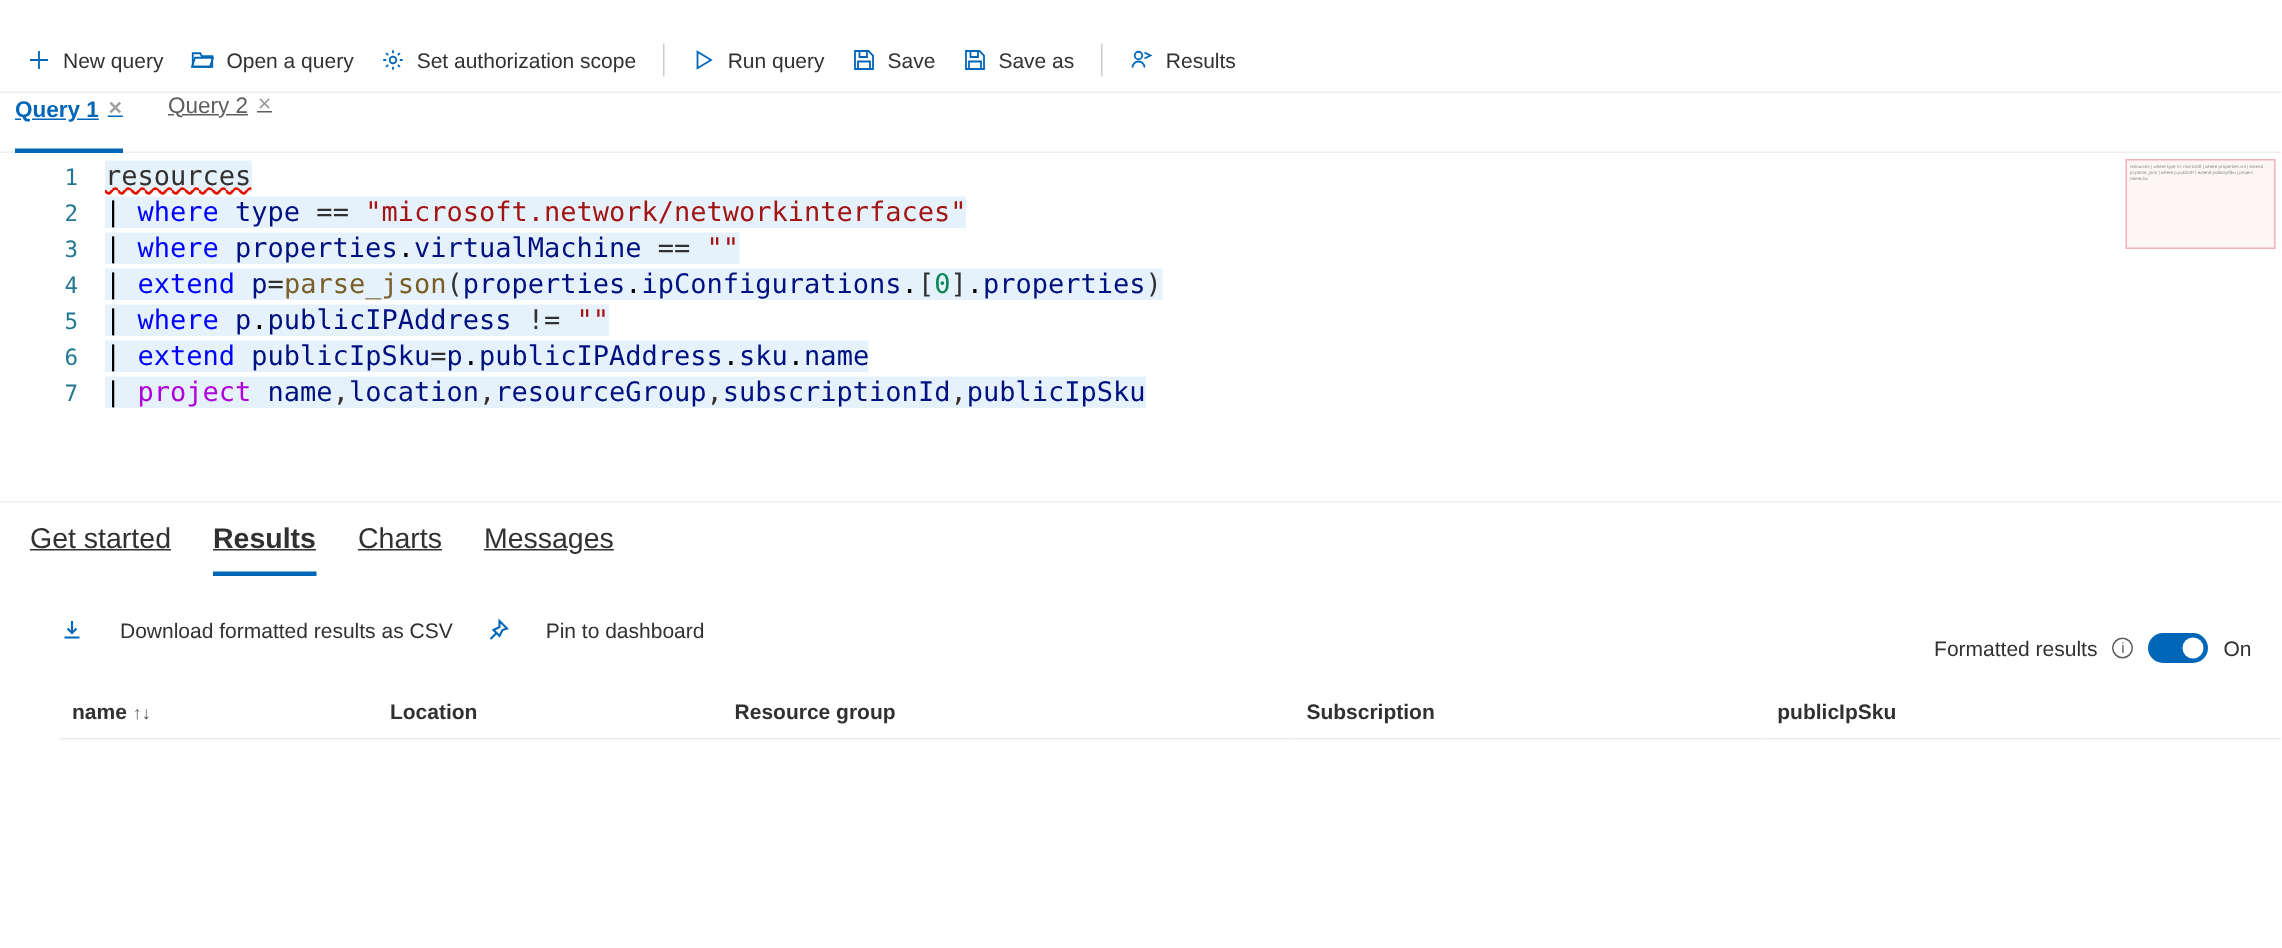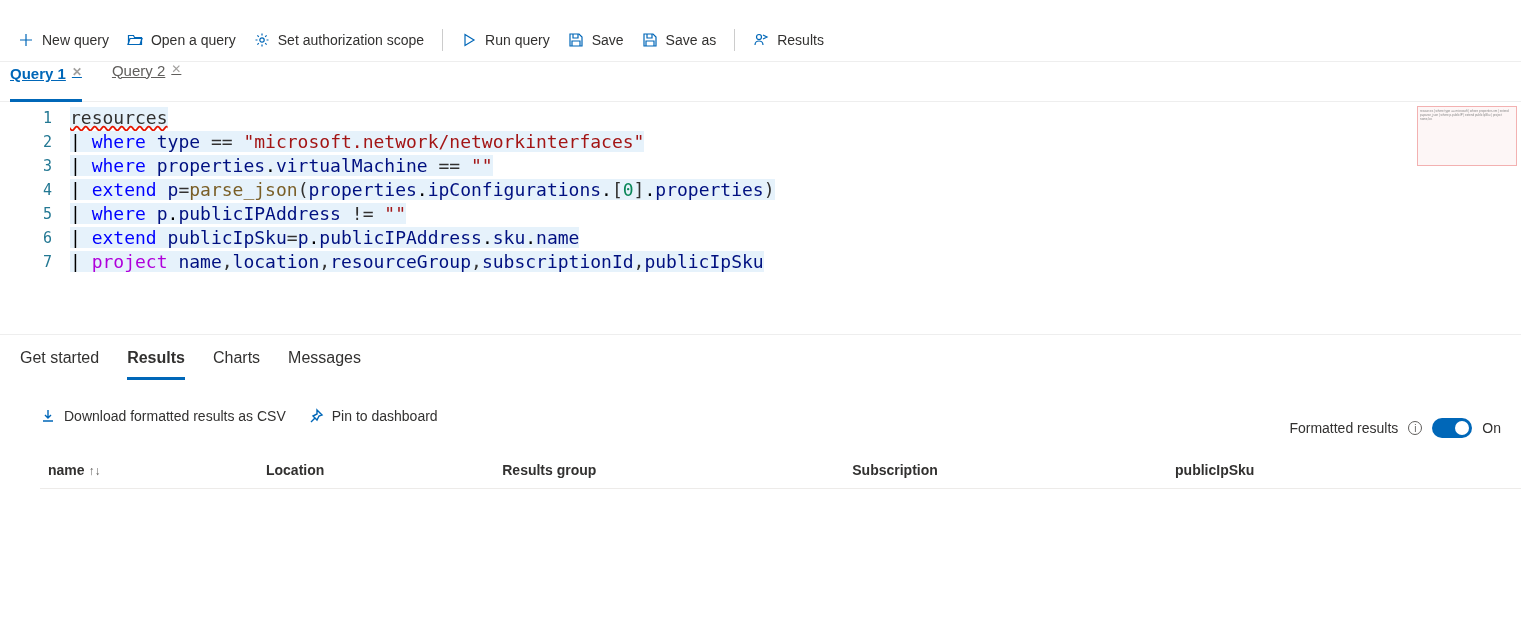--- a/index.html
+++ b/index.html
@@ -25,26 +25,26 @@
   .tk-fn { color: #795e26; } 
   .tk-op { color: #000; }
   .tk-dot { color: #000; }
   .tk-col { color: #001080; }
   .tk-purple { color: #af00db; }
   .squiggle { text-decoration: underline wavy #e51400; text-decoration-skip-ink: none;}
   .hl { background: #e6f2fb; }
   .minimap { position: absolute; top: 4px; right: 4px; width: 100px; height: 60px; border: 1px solid #f3b1b1; background: #fdf6f6; font-size: 3px; line-height: 4px; color:#888; overflow:hidden; padding:2px;}
 
   .result-tabs { display: flex; gap: 28px; padding: 14px 20px 0 20px; }
-  .result-tabs .rtab { font-size: 16px; color: #323130; cursor: pointer; padding-bottom: 10px; }
+  .result-tabs .rtab { font-size: 19px; color: #323130; cursor: pointer; padding-bottom: 10px; text-decoration: underline; }
   .result-tabs .rtab.active { color: #323130; border-bottom: 3px solid #0067b8; font-weight: 600; }
 
   .actions-row { display: flex; align-items: center; padding: 14px 20px 14px 40px; }
   .actions-row .left { display: flex; gap: 22px; }
-  .actions-row .act { display: inline-flex; align-items: center; gap: 8px; color: #323130; cursor: pointer; }
+  .actions-row .act { display: inline-flex; align-items: center; gap: 24px; color: #323130; cursor: pointer; }
   .actions-row .act svg { width: 16px; height: 16px; color: #0067b8; }
   .actions-row .right { margin-left: auto; display: flex; align-items: center; gap: 10px; margin-top: 24px; }
   .toggle { width: 40px; height: 20px; border-radius: 10px; background: #0067b8; position: relative; }
   .toggle::after { content: ""; position: absolute; width: 14px; height: 14px; background: #fff; border-radius: 50%; top: 3px; right: 3px; }
   .info-icon { width: 14px; height: 14px; border: 1px solid #605e5c; border-radius: 50%; display: inline-flex; align-items: center; justify-content: center; font-size: 10px; color: #605e5c; }
 
   table.results { width: calc(100% - 40px); margin: 0 20px 16px 40px; border-collapse: collapse; }
   table.results th { text-align: left; font-weight: 600; font-size: 14px; padding: 10px 8px; border-bottom: 1px solid #edebe9; }
   table.results td { padding: 10px 8px; border-bottom: 1px solid #edebe9; font-size: 14px; }
   table.results a { color: #0067b8; text-decoration: none; }
@@ -166,21 +166,21 @@
     <div class="toggle"></div>
     <span>On</span>
   </div>
 </div>
 
 <table class="results">
   <thead>
     <tr>
       <th><span>name</span><span class="sort-icon">↑↓</span></th>
       <th>Location</th>
-      <th>Results group</th>
+      <th>Resource group</th>
       <th>Subscription</th>
       <th>publicIpSku</th>
       <th></th>
     </tr>
   </thead>
   <tbody>
   </tbody>
 </table>
 
 </body></html>

